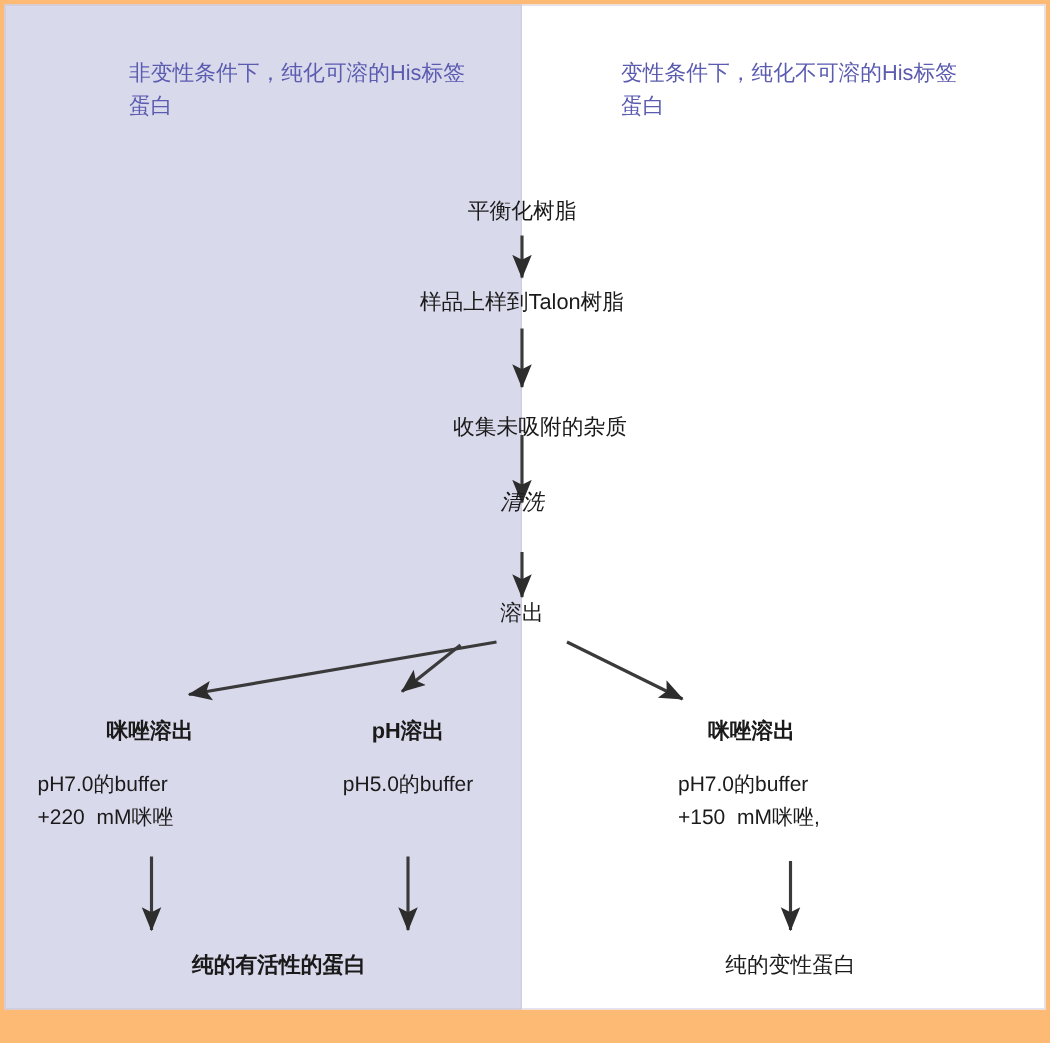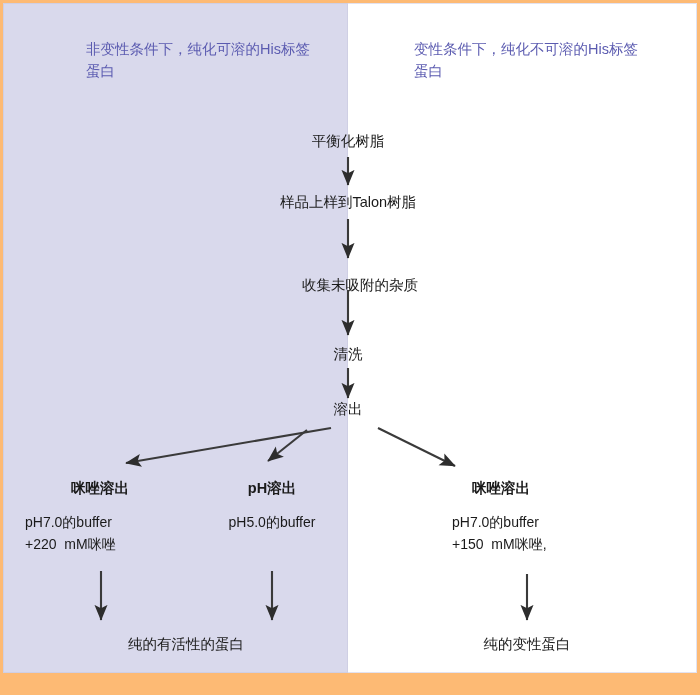--- a/index.html
+++ b/index.html
@@ -110,38 +110,38 @@
       <line x1="527" y1="574" x2="527" y2="620"></line>
     </g>
   </svg>
 
   <div class="node center" style="left:348px; top:131px;">平衡化树脂</div>
 
   <div class="node center" style="left:348px; top:192px;">样品上样到Talon树脂</div>
 
   <div class="node center" style="left:360px; top:263px;margin-top:12px;">收集未吸附的杂质</div>
 
-  <div class="node center" style="left:348px; top:344px;">清洗</div>
+  <div class="node center" style="left:348px; top:325px;font-style:italic;">清洗</div>
 
   <div class="node center" style="left:348px; top:399px;">溶出</div>
 
   <div class="branch centered-title" style="left:25px; top:477px; width:150px;">
     <span class="title">咪唑溶出</span>
     <span class="line">pH7.0的buffer</span>
     <span class="line">+220  mM咪唑</span>
   </div>
 
   <div class="branch centered-title" style="left:204px; top:477px; width:136px;">
     <span class="title">pH溶出</span>
     <span class="line" style="text-align:center;">pH5.0的buffer</span>
   </div>
 
   <div class="branch" style="left:452px; top:477px; width:160px;">
     <span class="title" style="text-align:left; padding-left:20px;">咪唑溶出</span>
     <span class="line">pH7.0的buffer</span>
     <span class="line">+150  mM咪唑,</span>
   </div>
 
-  <div class="node center" style="left:186px; top:634px; font-weight:normal;">纯的有活性的蛋白</div>
+  <div class="node center" style="left:186px; top:634px; font-weight:bold;">纯的有活性的蛋白</div>
 
   <div class="node center" style="left:527px; top:634px; font-weight:normal;">纯的变性蛋白</div>
 
 </div>
 
 </body></html>

